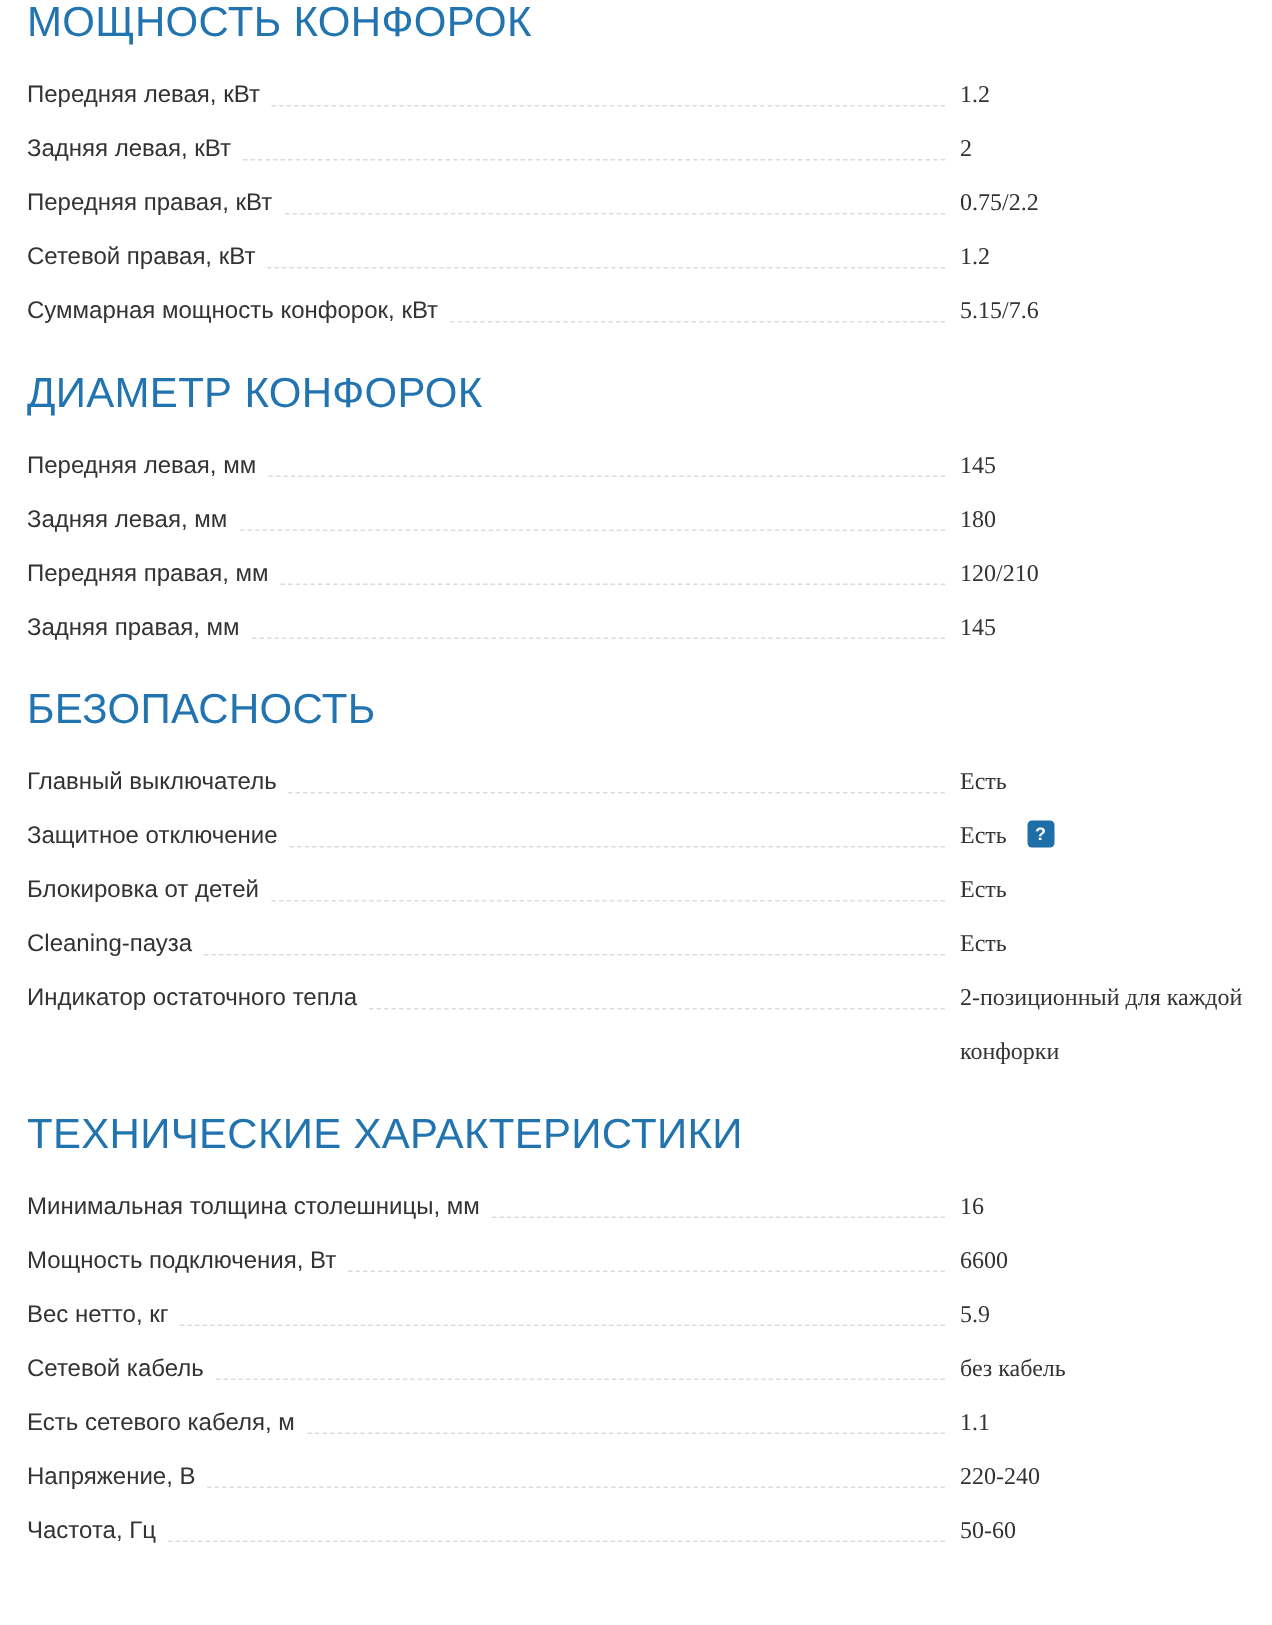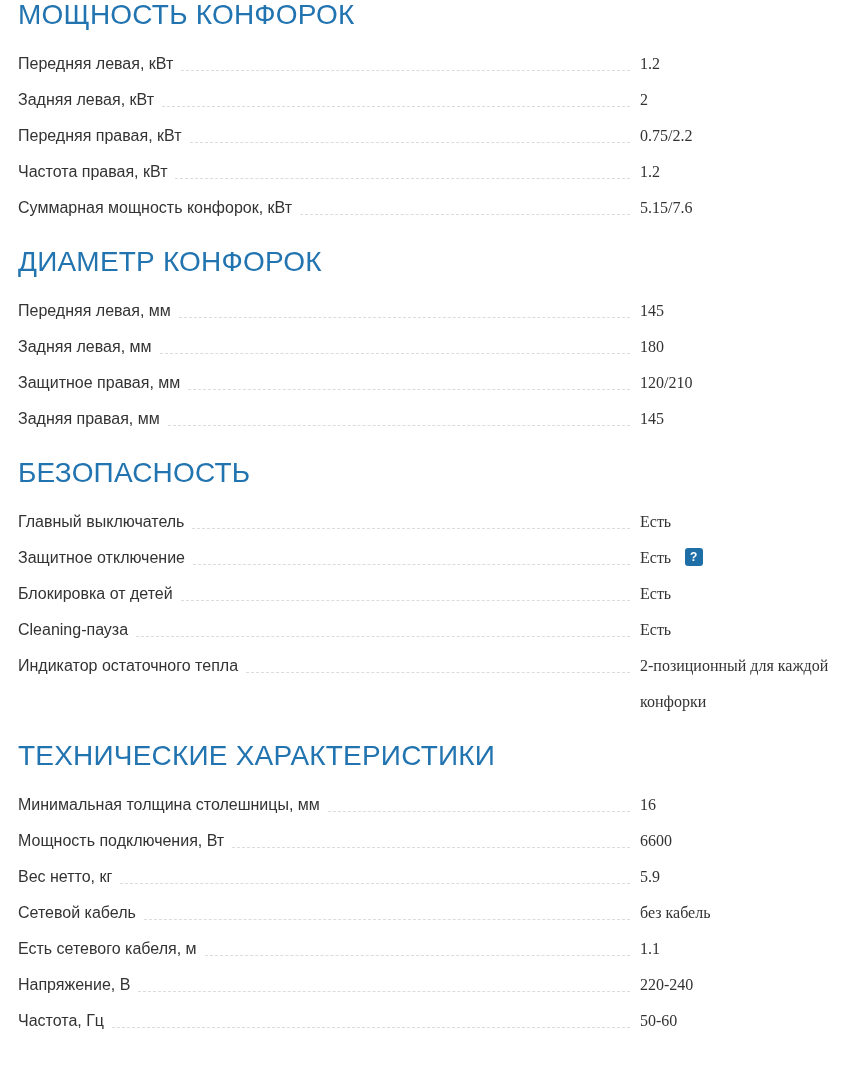--- a/index.html
+++ b/index.html
@@ -93,21 +93,21 @@
   <div class="spec-row">
     <span class="spec-label">Передняя правая, кВт</span>
     <span class="leader"></span>
     <span class="spec-value-wrap">
       <span class="value-text">0.75/2.2</span>
       
     </span>
   </div>
 
   <div class="spec-row">
-    <span class="spec-label">Частота правая, кВт</span>
+    <span class="spec-label">Сетевой правая, кВт</span>
     <span class="leader"></span>
     <span class="spec-value-wrap">
       <span class="value-text">1.2</span>
       
     </span>
   </div>
 
   <div class="spec-row">
     <span class="spec-label">Суммарная мощность конфорок, кВт</span>
     <span class="leader"></span>
@@ -134,21 +134,21 @@
   <div class="spec-row">
     <span class="spec-label">Задняя левая, мм</span>
     <span class="leader"></span>
     <span class="spec-value-wrap">
       <span class="value-text">180</span>
       
     </span>
   </div>
 
   <div class="spec-row">
-    <span class="spec-label">Защитное правая, мм</span>
+    <span class="spec-label">Передняя правая, мм</span>
     <span class="leader"></span>
     <span class="spec-value-wrap">
       <span class="value-text">120/210</span>
       
     </span>
   </div>
 
   <div class="spec-row">
     <span class="spec-label">Задняя правая, мм</span>
     <span class="leader"></span>

